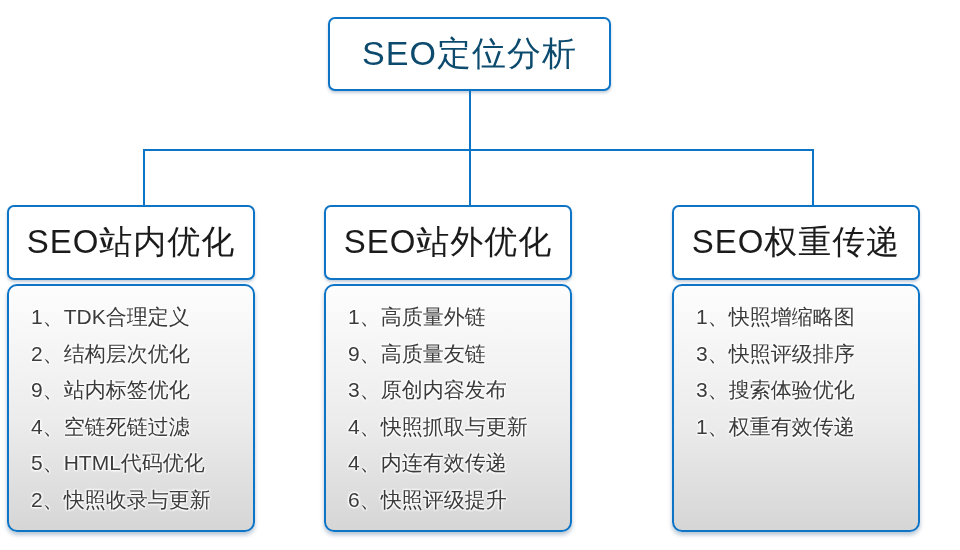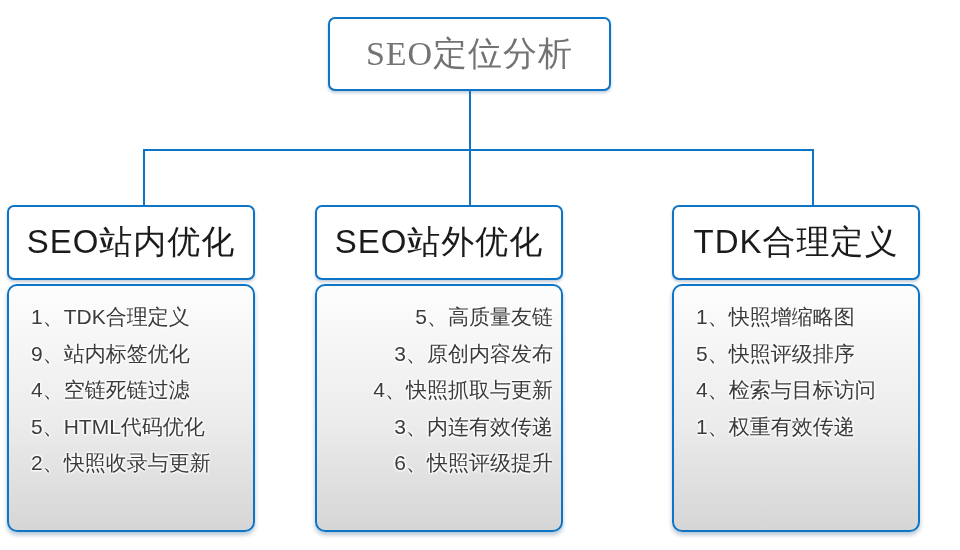--- a/index.html
+++ b/index.html
@@ -7,21 +7,21 @@
   body{ font-family:"Liberation Sans","DejaVu Sans",sans-serif; }
   .canvas{
     position:relative; width:960px; height:550px; background:#ffffff;
     overflow:hidden;
   }
   .node{
     position:absolute; background:#ffffff;
     border:2px solid var(--accent); border-radius:7px;
     display:flex; align-items:center; justify-content:center;
     box-shadow:0 2px 3px rgba(10,60,110,0.25);
-    box-sizing:border-box; color:#737373;font-family:Liberation Serif, serif;
+    box-sizing:border-box; color:#0c4a6e;
   }
   .root-node{ left:328px; top:17px; width:283px; height:74px; font-size:34px; letter-spacing:1px; }
   .line{ position:absolute; background:var(--accent); }
   .branch{ position:absolute; top:205px; width:248px; }
   .branch-header{
     position:relative; width:100%; height:75px; background:#ffffff;
     border:2px solid var(--accent); border-radius:7px;
     display:flex; align-items:center; justify-content:center;
     box-shadow:0 2px 3px rgba(10,60,110,0.25);
     box-sizing:border-box; font-size:33px; letter-spacing:1px; color:#1b1b1b;
@@ -51,45 +51,47 @@
   <div class="line" style="left:143px;top:149px;width:671px;height:2px;"></div>
   <div class="line" style="left:143px;top:149px;width:2px;height:57px;"></div>
   <div class="line" style="left:812px;top:149px;width:2px;height:57px;"></div>
 
   <div class="branch" style="left:7px;">
     <div class="branch-header">
       <span>SEO站内优化</span>
     </div>
     <div class="branch-panel">
       <div class="panel-item">1、TDK合理定义</div>
+      <div class="panel-item">2、结构层次优化</div>
       <div class="panel-item">9、站内标签优化</div>
       <div class="panel-item">4、空链死链过滤</div>
       <div class="panel-item">5、HTML代码优化</div>
       <div class="panel-item">2、快照收录与更新</div>
     </div>
   </div>
 
-  <div class="branch" style="left:315px;text-align:right;">
+  <div class="branch" style="left:324px;">
     <div class="branch-header">
       <span>SEO站外优化</span>
     </div>
     <div class="branch-panel">
-      <div class="panel-item">5、高质量友链</div>
+      <div class="panel-item">1、高质量外链</div>
+      <div class="panel-item">9、高质量友链</div>
       <div class="panel-item">3、原创内容发布</div>
       <div class="panel-item">4、快照抓取与更新</div>
-      <div class="panel-item">3、内连有效传递</div>
+      <div class="panel-item">4、内连有效传递</div>
       <div class="panel-item">6、快照评级提升</div>
     </div>
   </div>
 
   <div class="branch" style="left:672px;">
     <div class="branch-header">
-      <span>TDK合理定义</span>
+      <span>SEO权重传递</span>
     </div>
     <div class="branch-panel">
       <div class="panel-item">1、快照增缩略图</div>
-      <div class="panel-item">5、快照评级排序</div>
-      <div class="panel-item">4、检索与目标访问</div>
+      <div class="panel-item">3、快照评级排序</div>
+      <div class="panel-item">3、搜索体验优化</div>
       <div class="panel-item">1、权重有效传递</div>
     </div>
   </div>
 
 </div>
 
 </body></html>

